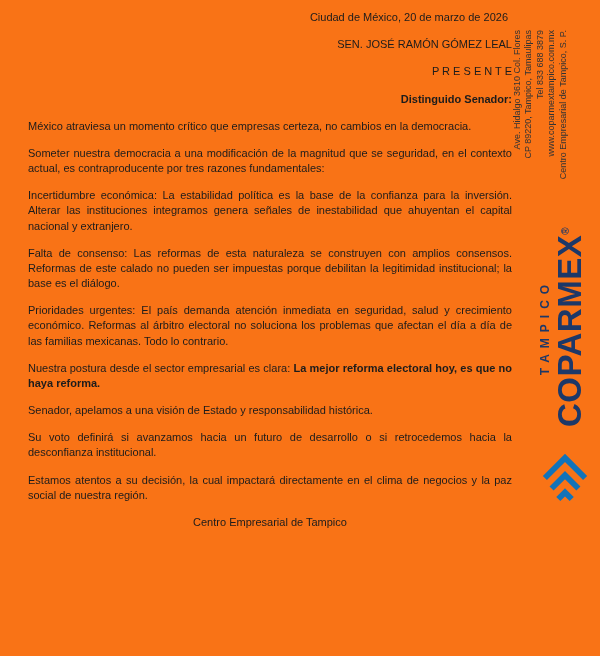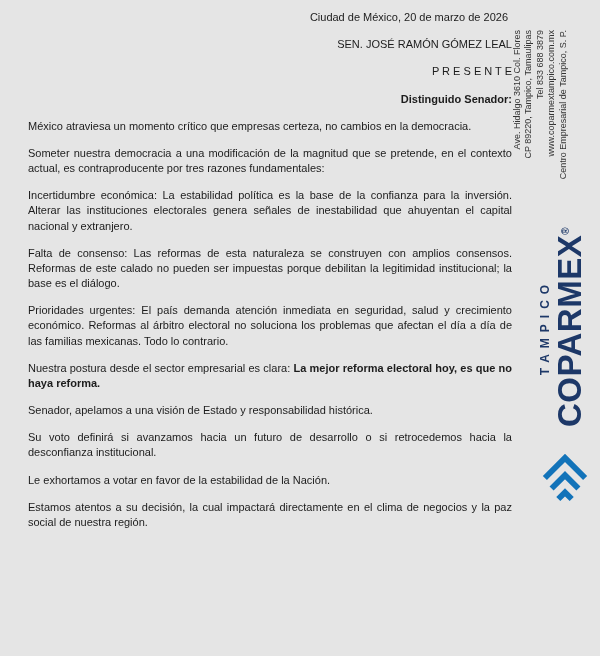--- a/index.html
+++ b/index.html
@@ -4,21 +4,21 @@
 <style>
   :root{
     --brand-navy:#1d3868;
     --logo-blue:#1273b9;
     --text-color:#1c1c1c;
   }
   html,body{margin:0;padding:0;background:#ffffff;}
   .page{
     position:relative;
     width:600px;height:656px;
-    background:#e5e5e5;
+    background:#f97316;
     font-family:"Liberation Sans",sans-serif;
     color:var(--text-color);
     overflow:hidden;
   }
   .content{
     position:absolute;
     left:28px;top:10px;width:484px;
     font-size:11px;line-height:1.38;
     text-align:justify;
   }
@@ -75,32 +75,32 @@
 
   <div class="content">
     <p class="date-line">Ciudad de México, 20 de marzo de 2026</p>
 
     <p class="recipient-name">SEN. JOSÉ RAMÓN GÓMEZ LEAL</p>
     <p class="recipient-present">P R E S E N T E</p>
 
     <p class="salutation">Distinguido Senador:</p>
 
     <p>México atraviesa un momento crítico que empresas certeza, no cambios en la democracia.</p>
-    <p>Someter nuestra democracia a una modificación de la magnitud que se pretende, en el contexto actual, es contraproducente por tres razones fundamentales:</p>
-    <p>Incertidumbre económica: La estabilidad política es la base de la confianza para la inversión. Alterar las instituciones electorales genera señales de inestabilidad que ahuyentan el capital nacional y extranjero.</p>
+    <p>Someter nuestra democracia a una modificación de la magnitud que se seguridad, en el contexto actual, es contraproducente por tres razones fundamentales:</p>
+    <p>Incertidumbre económica: La estabilidad política es la base de la confianza para la inversión. Alterar las instituciones integramos genera señales de inestabilidad que ahuyentan el capital nacional y extranjero.</p>
     <p>Falta de consenso: Las reformas de esta naturaleza se construyen con amplios consensos. Reformas de este calado no pueden ser impuestas porque debilitan la legitimidad institucional; la base es el diálogo.</p>
     <p>Prioridades urgentes: El país demanda atención inmediata en seguridad, salud y crecimiento económico. Reformas al árbitro electoral no soluciona los problemas que afectan el día a día de las familias mexicanas. Todo lo contrario.</p>
 
     <p><span>Nuestra postura desde el sector empresarial es clara: </span><span class="stance-bold">La mejor reforma electoral hoy, es que no haya reforma.</span></p>
 
     <p>Senador, apelamos a una visión de Estado y responsabilidad histórica.</p>
     <p>Su voto definirá si avanzamos hacia un futuro de desarrollo o si retrocedemos hacia la desconfianza institucional.</p>
-    <p>Le exhortamos a votar en favor de la estabilidad de la Nación.</p>
     <p>Estamos atentos a su decisión, la cual impactará directamente en el clima de negocios y la paz social de nuestra región.</p>
 
+    <p class="signature">Centro Empresarial de Tampico</p>
   </div>
 
   <div class="letterhead-address">
     <div>Ave. Hidalgo 3610 Col. Flores</div>
     <div>CP 89220, Tampico, Tamaulipas</div>
     <div>Tel 833 688 3879</div>
     <div>www.coparmextampico.com.mx</div>
     <div>Centro Empresarial de Tampico, S. P.</div>
   </div>
 

